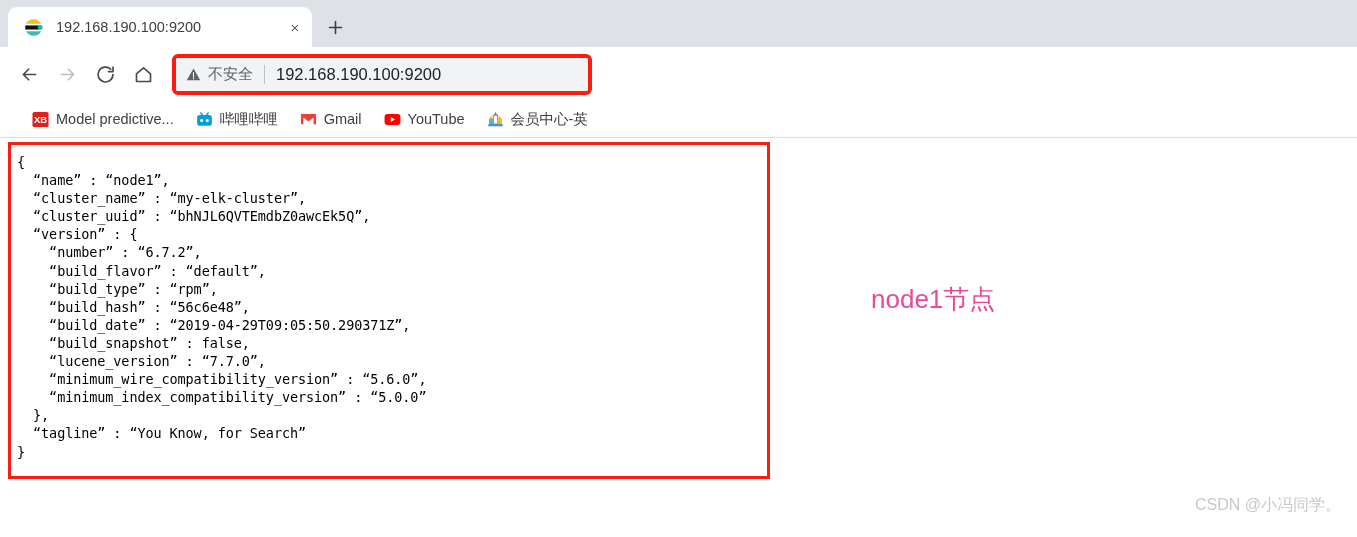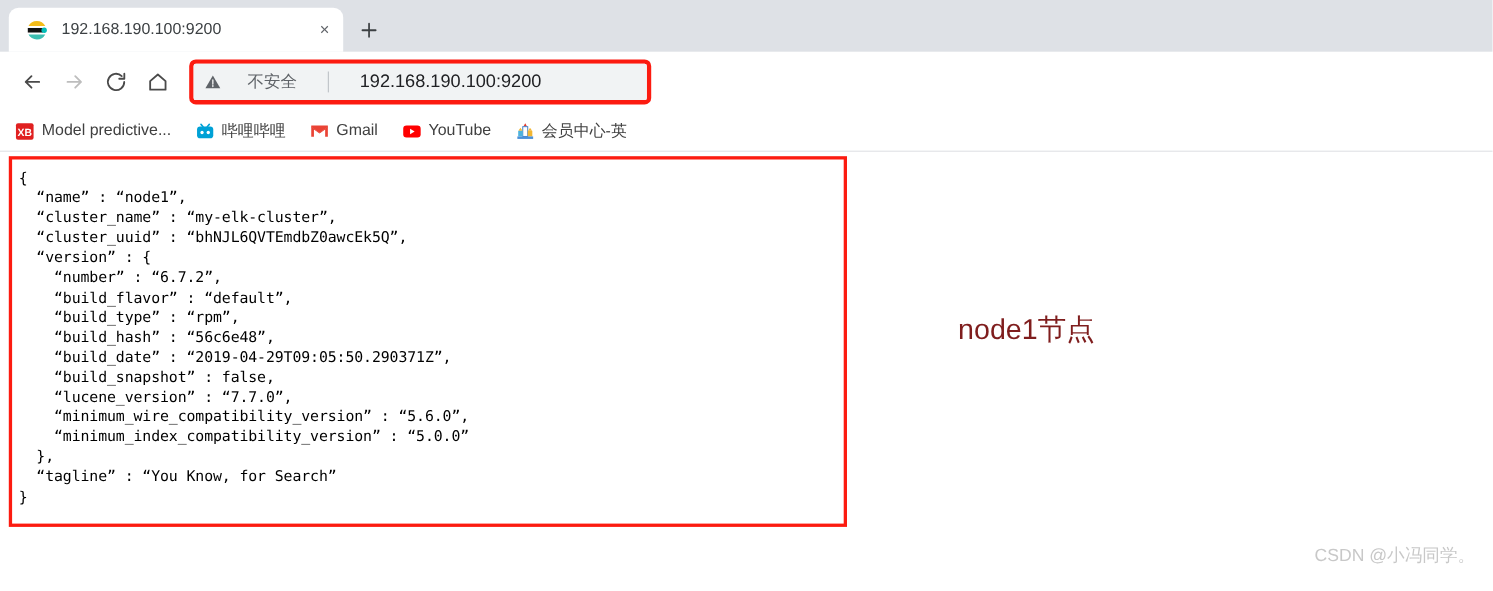--- a/index.html
+++ b/index.html
@@ -95,21 +95,20 @@
     align-items: center;
   }
   .omnibox {
     flex: 1;
     height: 100%;
     background: #f1f3f4;
     display: flex;
     align-items: center;
     padding: 0 10px;
     border-radius: 2px;
-    gap: 17px;
   }
   .warn-tri { width: 15px; height: 15px; flex: 0 0 15px; margin-right: 7px; }
   .insecure-text {
     font-size: 15px;
     color: #5f6368;
     white-space: nowrap;
   }
   .omni-sep {
     width: 1px;
     height: 19px;
@@ -122,21 +121,21 @@
     color: #202124;
     white-space: nowrap;
   }
 
   
   .bookmarks {
     height: 37px;
     background: #ffffff;
     display: flex;
     align-items: center;
-    padding-left: 14px;
+    padding-left: 32px;
     border-bottom: 1px solid #dadce0;
     overflow: hidden;
     white-space: nowrap;
   }
   .bm {
     display: flex;
     align-items: center;
     height: 26px;
     margin-right: 22px;
     cursor: pointer;
@@ -177,21 +176,21 @@
     line-height: 18.1px;
     color: #000000;
     white-space: pre;
     letter-spacing: -0.1px;
   }
   .annotation {
     position: absolute;
     left: 871px;
     top: 144px;
     font-size: 26px;
-    color: #7f1d1d;
+    color: #ec4899;
     white-space: nowrap;
   }
   .watermark {
     position: absolute;
     right: 16px;
     bottom: 20px;
     font-size: 16px;
     color: #c8c8c8;
     white-space: nowrap;
   }

